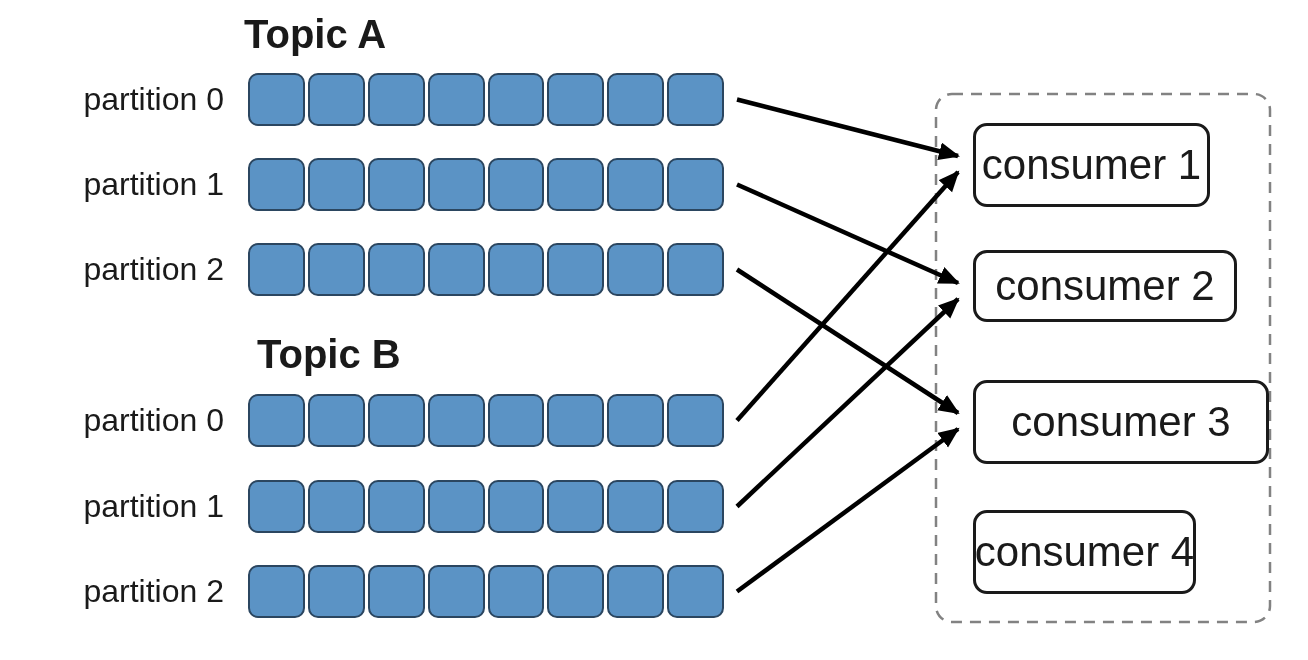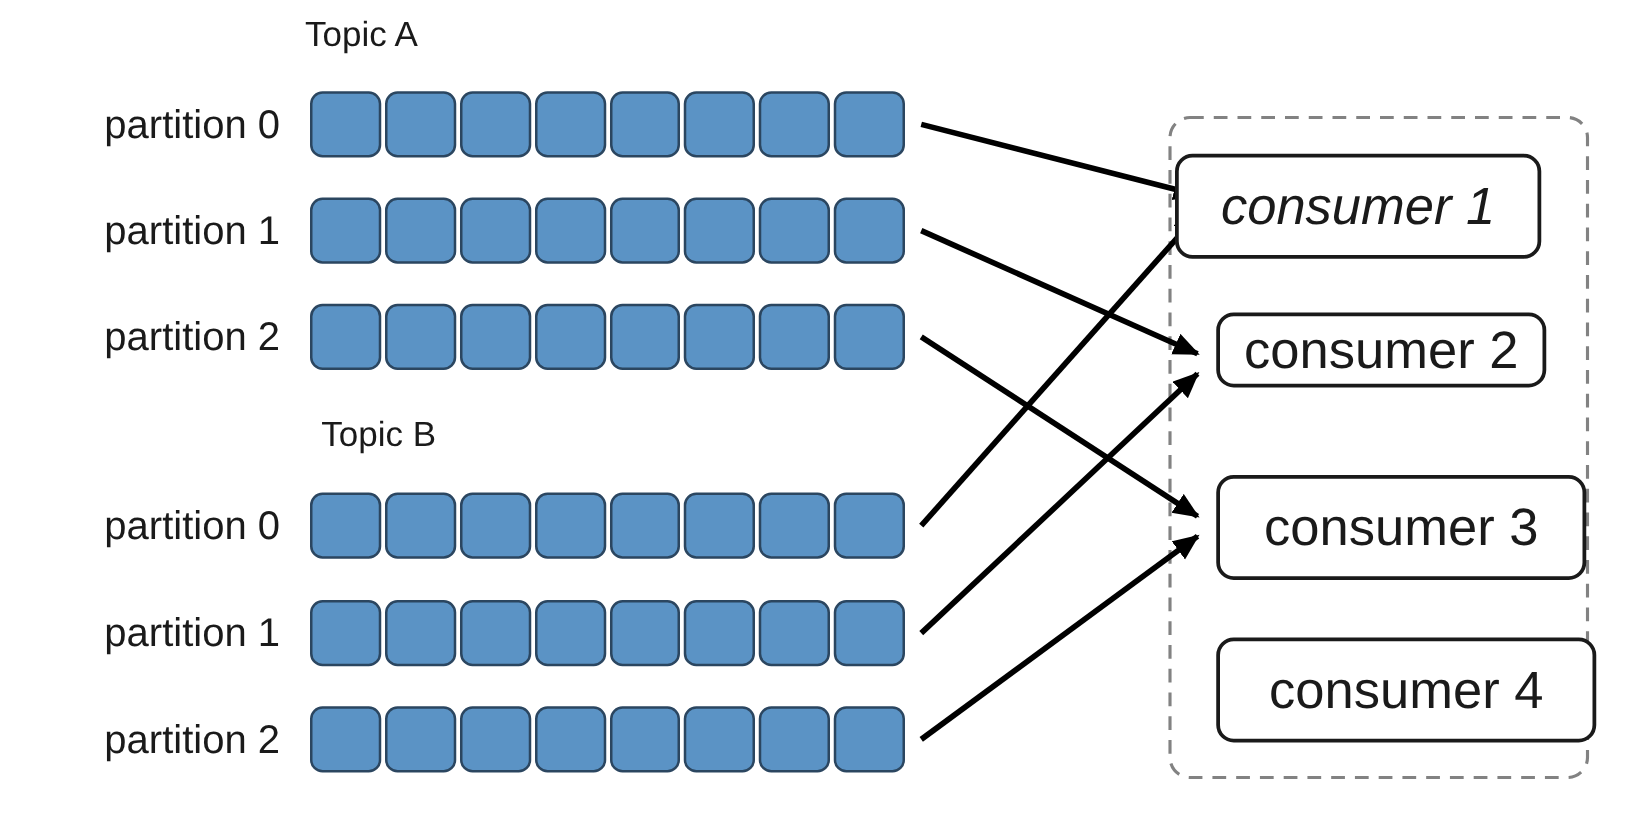--- a/index.html
+++ b/index.html
@@ -12,22 +12,22 @@
     overflow: hidden;
   }
   .arrows-layer {
     position: absolute;
     left: 0; top: 0;
     width: 1308px; height: 660px;
     z-index: 1;
   }
   .topic-title {
     position: absolute;
-    font-size: 28px;
-    font-weight: 400;
+    font-size: 40px;
+    font-weight: 700;
     color: var(--text, #1a1a1a);
     white-space: nowrap;
     z-index: 2;
   }
   .part-label {
     position: absolute;
     left: 0;
     width: 224px;
     text-align: right;
     font-family: Liberation Sans, sans-serif;
@@ -163,19 +163,19 @@
         <div class="cell"></div>
         <div class="cell"></div>
         <div class="cell"></div>
         <div class="cell"></div>
         <div class="cell"></div>
       </div>
     </div>
 
 
   <div id="consumers-layer">
-      <div class="consumer-box" style="left: 940px; top: 123px; width: 293px; height: 84px; font-style: italic;">consumer 1</div>
-      <div class="consumer-box" style="left: 973px; top: 250px; width: 264px; height: 60px;">consumer 2</div>
+      <div class="consumer-box" style="left: 973px; top: 123px; width: 237px; height: 84px;">consumer 1</div>
+      <div class="consumer-box" style="left: 973px; top: 250px; width: 264px; height: 72px;">consumer 2</div>
       <div class="consumer-box" style="left: 973px; top: 380px; width: 296px; height: 84px;">consumer 3</div>
-      <div class="consumer-box" style="left: 973px; top: 510px; width: 304px; height: 84px;">consumer 4</div>
+      <div class="consumer-box" style="left: 973px; top: 510px; width: 223px; height: 84px;">consumer 4</div>
     </div>
 
 </div>
 
 </body></html>

